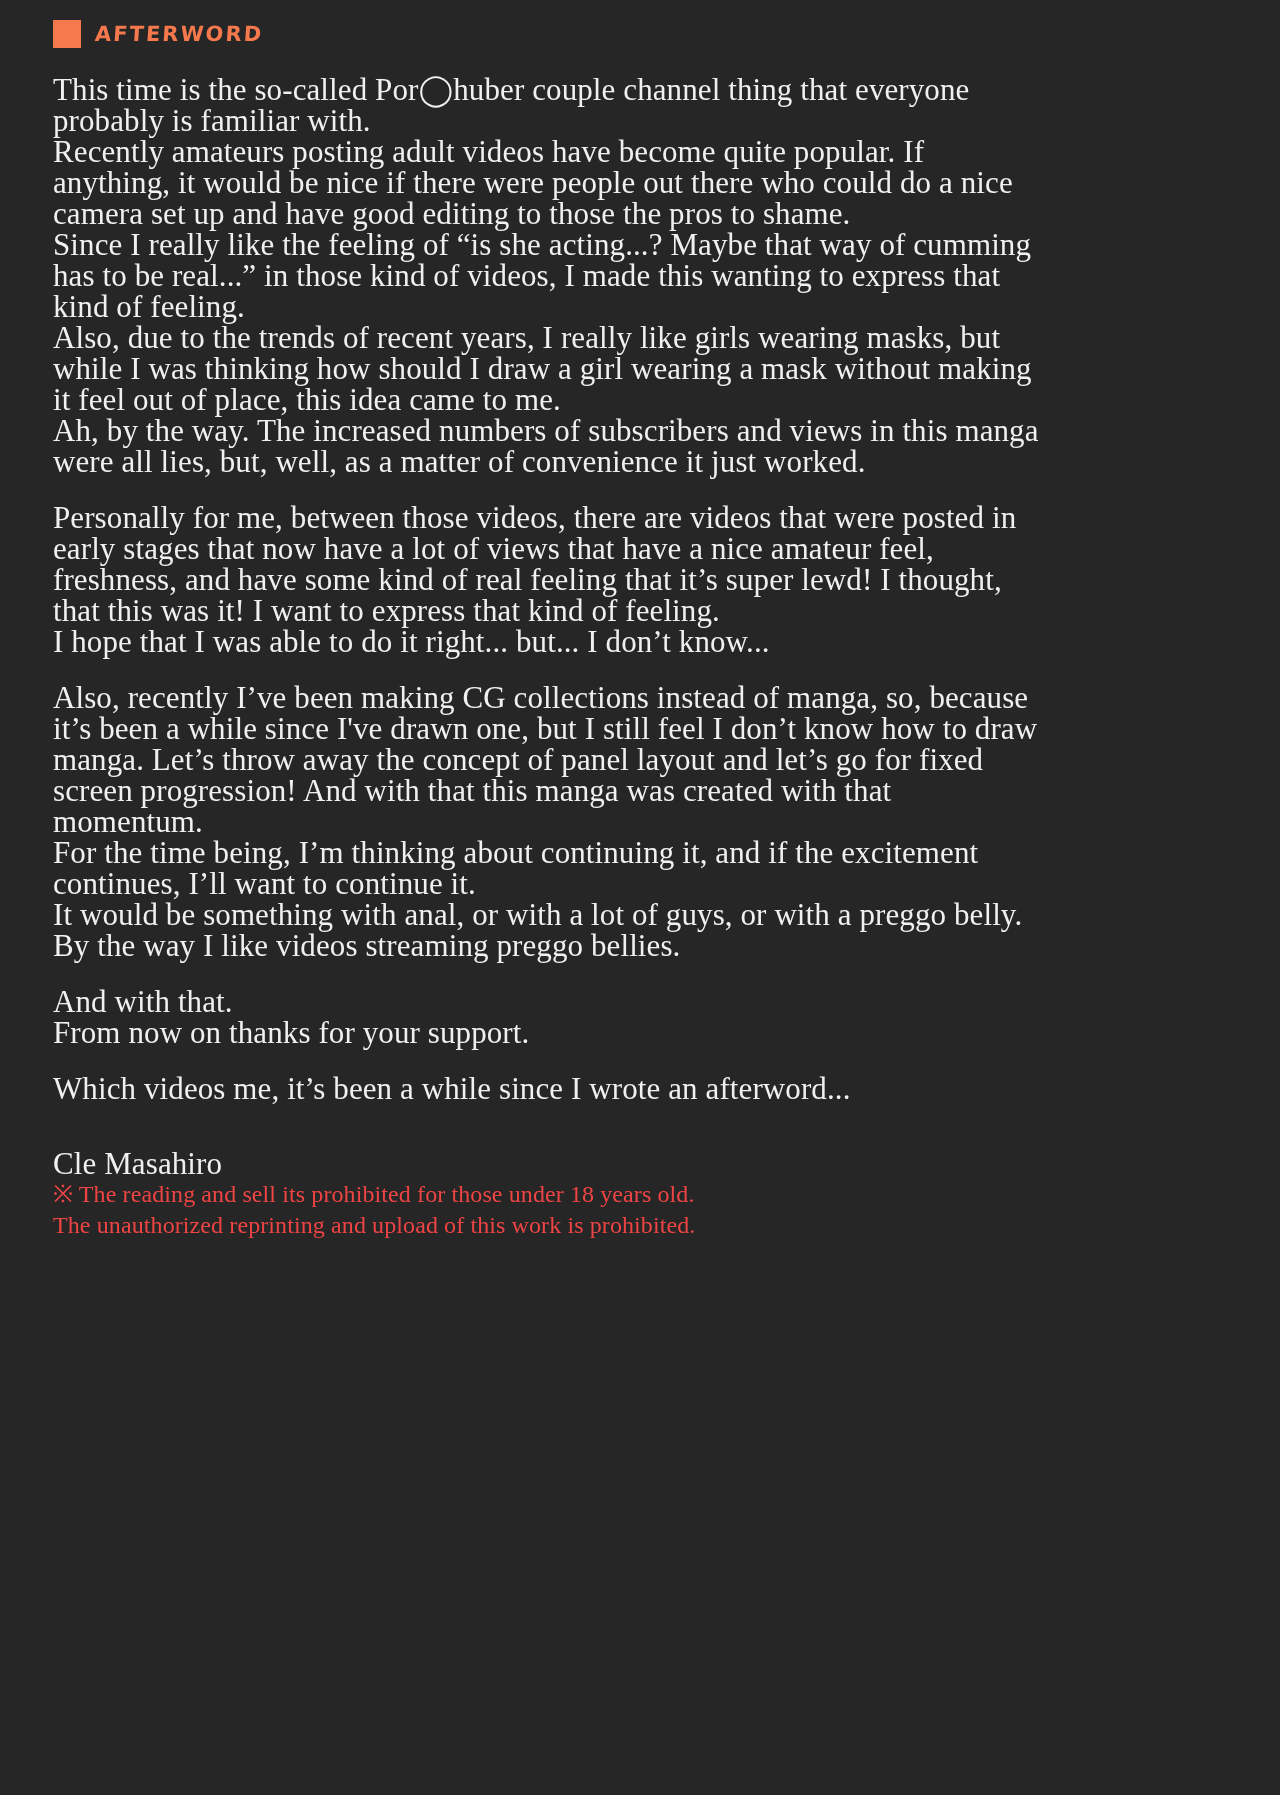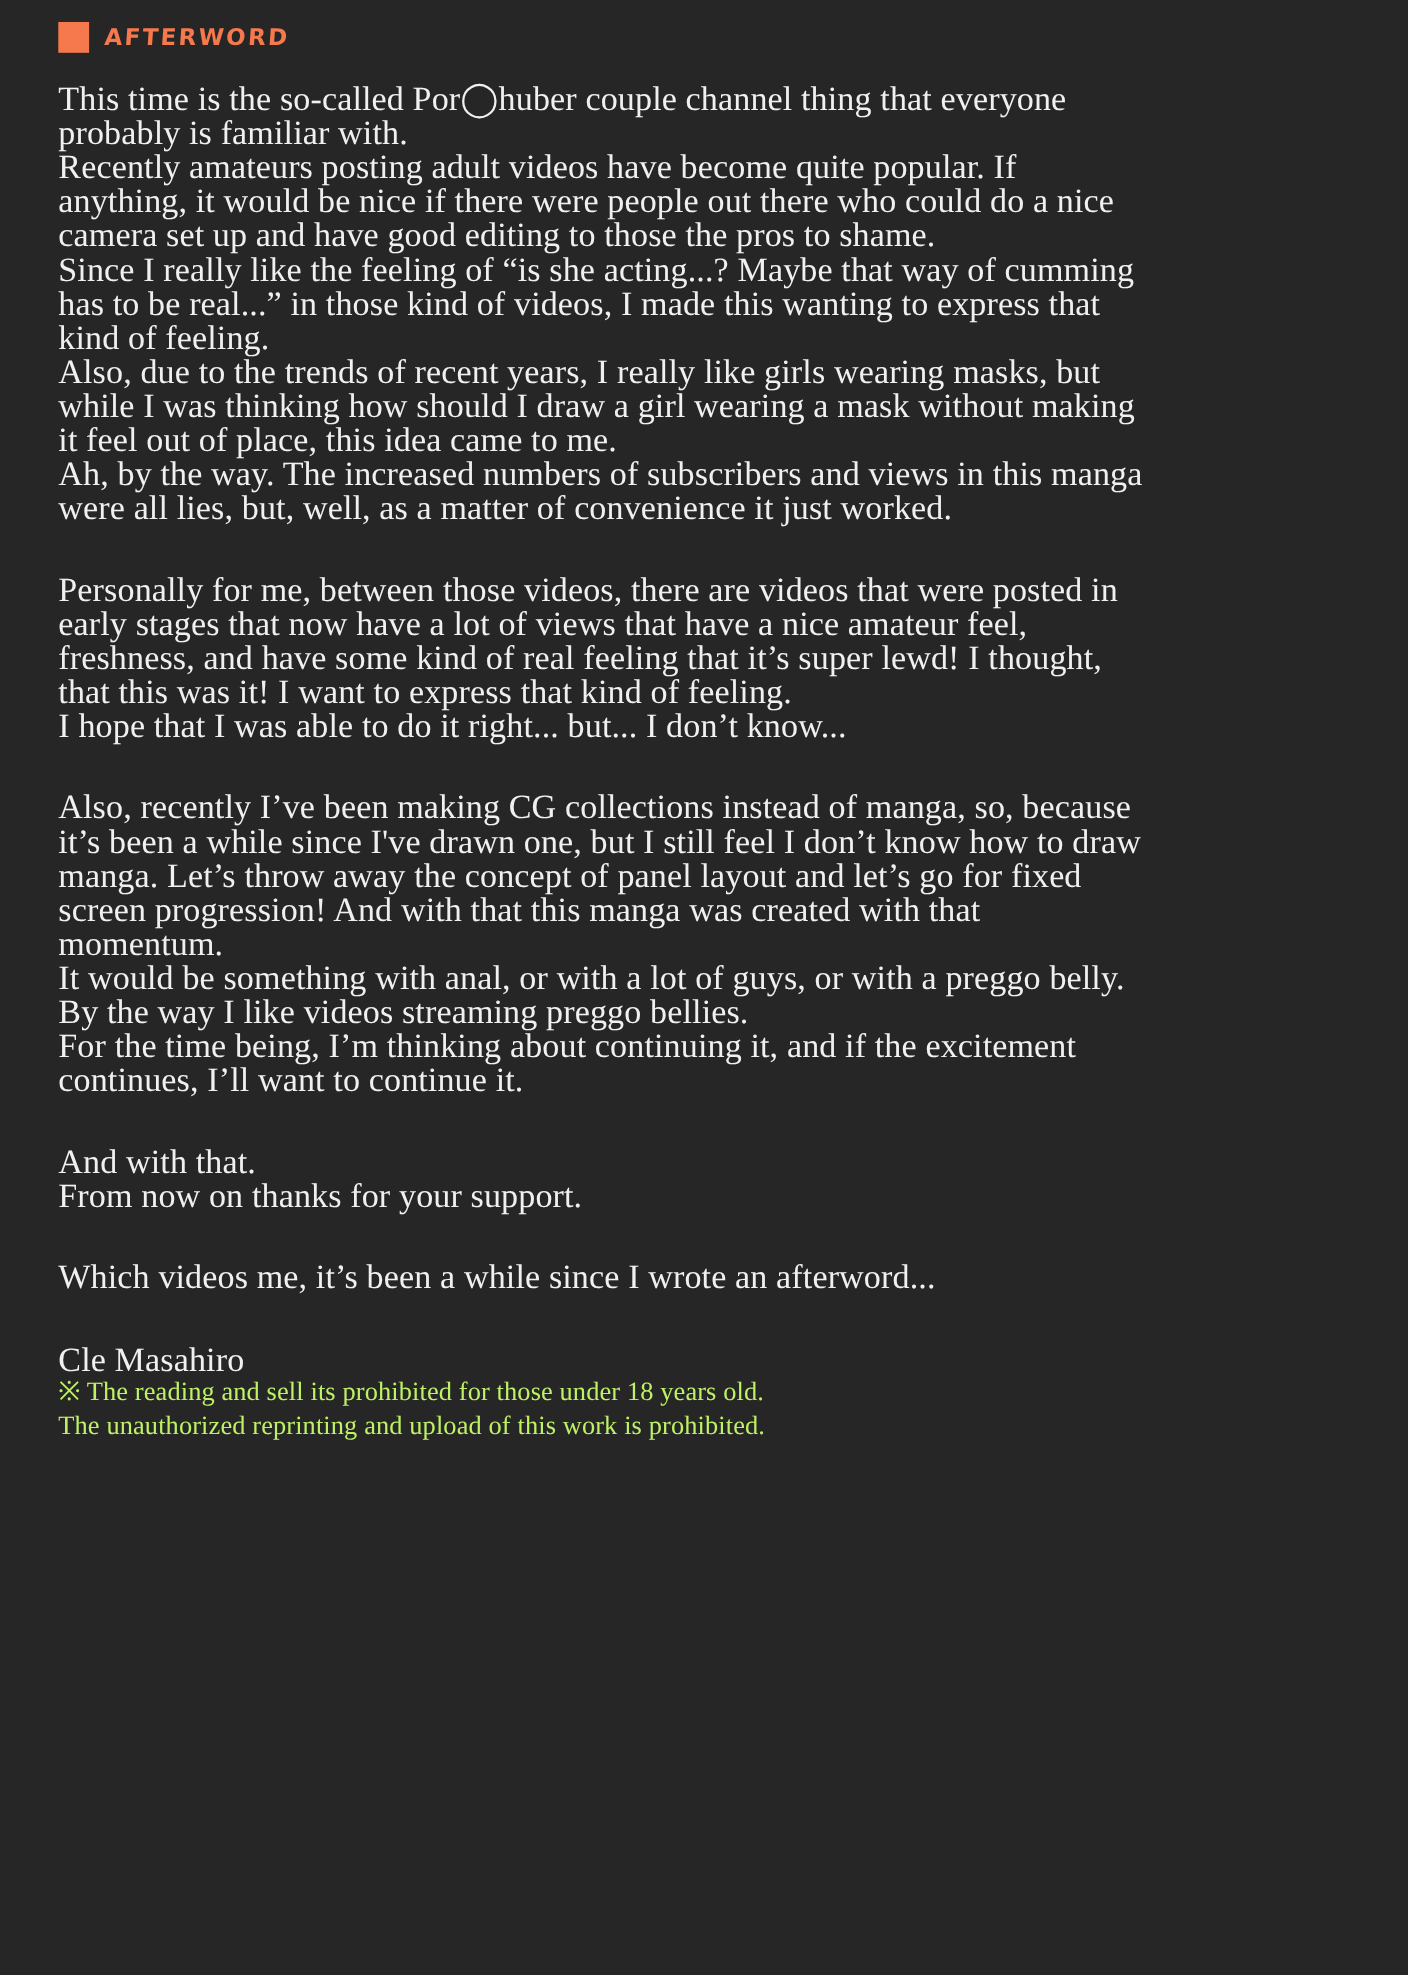--- a/index.html
+++ b/index.html
@@ -39,21 +39,21 @@
     left: 53px;
     top: 74px;
     width: 988px;
   }
   .line {
     font-size: 31px;
     line-height: 31px;
     letter-spacing: 0.1px;
   }
   .block + .block {
-    margin-top: 43px;
+    margin-top: 25px;
   }
   .signature {
     margin-top: 44px;
   }
   .notice .line {
     font-size: 24px;
   }
 </style>
 </head>
 <body>
@@ -73,33 +73,33 @@
           <div class="line">Since I really like the feeling of “is she acting...? Maybe that way of cumming has to be real...” in those kind of videos, I made this wanting to express that kind of feeling.</div>
           <div class="line">Also, due to the trends of recent years, I really like girls wearing masks, but while I was thinking how should I draw a girl wearing a mask without making it feel out of place, this idea came to me.</div>
           <div class="line">Ah, by the way. The increased numbers of subscribers and views in this manga were all lies, but, well, as a matter of convenience it just worked.</div>
         </div>
         <div class="block">
           <div class="line">Personally for me, between those videos, there are videos that were posted in early stages that now have a lot of views that have a nice amateur feel, freshness, and have some kind of real feeling that it’s super lewd! I thought, that this was it! I want to express that kind of feeling.</div>
           <div class="line">I hope that I was able to do it right... but... I don’t know...</div>
         </div>
         <div class="block">
           <div class="line">Also, recently I’ve been making CG collections instead of manga, so, because it’s been a while since I've drawn one, but I still feel I don’t know how to draw manga. Let’s throw away the concept of panel layout and let’s go for fixed screen progression! And with that this manga was created with that momentum.</div>
+          <div class="line">For the time being, I’m thinking about continuing it, and if the excitement continues, I’ll want to continue it.</div>
           <div class="line">It would be something with anal, or with a lot of guys, or with a preggo belly. By the way I like videos streaming preggo bellies.</div>
-          <div class="line">For the time being, I’m thinking about continuing it, and if the excitement continues, I’ll want to continue it.</div>
         </div>
         <div class="block">
           <div class="line">And with that.</div>
           <div class="line">From now on thanks for your support.</div>
         </div>
         <div class="block">
           <div class="line">Which videos me, it’s been a while since I wrote an afterword...</div>
         </div>
       </div>
     <div class="block signature">
       <div class="line">Cle Masahiro</div>
     </div>
-    <div class="block notice" id="notice-block" style="margin-top: 0px; color: #bef264;">
+    <div class="block notice" id="notice-block" style="margin-top: 0px; color: #ef4444;">
       <div class="line">※ The reading and sell its prohibited for those under 18 years old.</div>
       <div class="line">The unauthorized reprinting and upload of this work is prohibited.</div>
     </div>
   </div>
 
 </div>
 
 </body></html>

